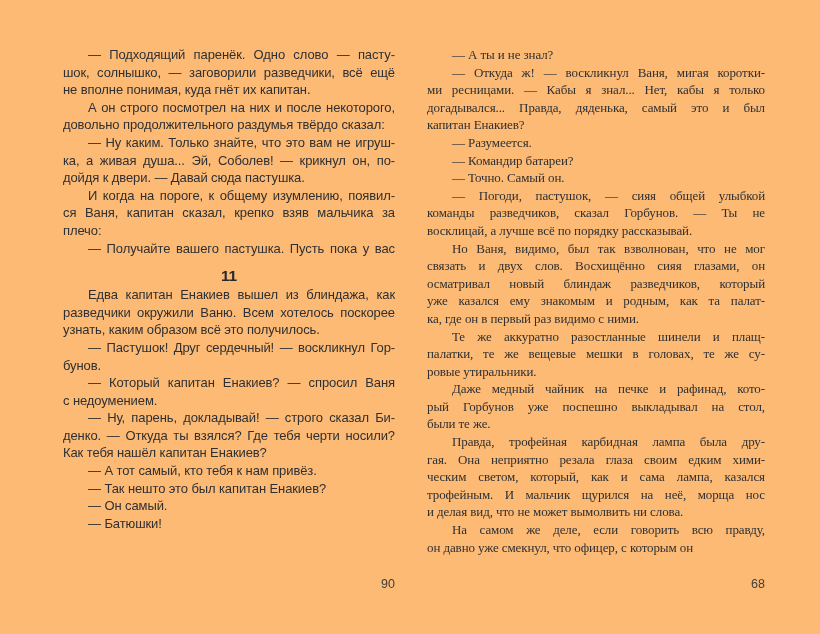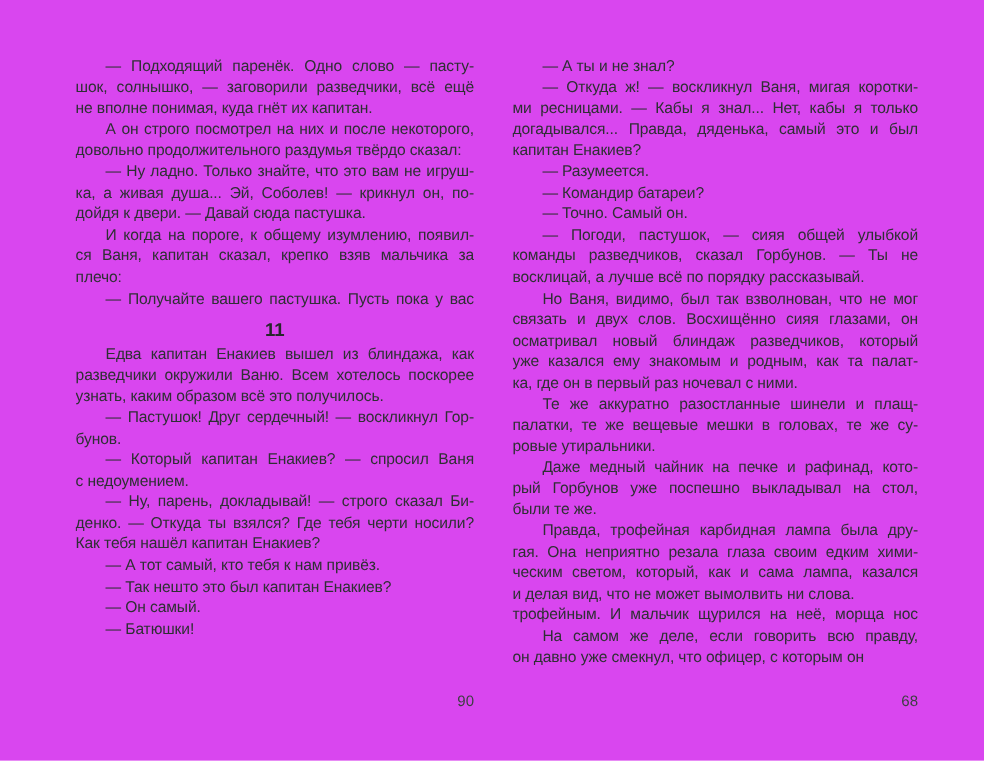--- a/index.html
+++ b/index.html
@@ -5,32 +5,32 @@
   * { margin: 0; padding: 0; box-sizing: border-box; }
   html, body {
     width: 820px; height: 634px;
     background: #ffffff;
     font-family: "Liberation Sans", sans-serif;
     overflow: hidden;
   }
   .book-spread {
     position: relative;
     width: 820px; height: 634px;
-    background: #d946ef;
+    background: #fdba74;
     color: #2e3033;
   }
   .page-column {
     position: absolute;
     top: 46px;
     font-size: 13px;
     letter-spacing: -0.1px;
     color: #2e3033;
   }
   .page-column.left  { left: 63px;  width: 332px; }
-  .page-column.right { left: 427px; width: 338px; }
+  .page-column.right { left: 427px; width: 338px; font-family: Liberation Serif, serif; }
 
   .paragraph { margin: 0; }
 
   .line {
     height: 17.6px;
     line-height: 17.6px;
     overflow: hidden;
     text-align: justify;
     text-align-last: justify;
     white-space: nowrap;
@@ -68,21 +68,21 @@
       <div class="paragraph">
         <div class="line first">— Подходящий паренёк. Одно слово — пасту-</div>
         <div class="line">шок, солнышко, — заговорили разведчики, всё ещё</div>
         <div class="line last">не вполне понимая, куда гнёт их капитан.</div>
       </div>
       <div class="paragraph">
         <div class="line first">А он строго посмотрел на них и после некоторого,</div>
         <div class="line last">довольно продолжительного раздумья твёрдо сказал:</div>
       </div>
       <div class="paragraph">
-        <div class="line first">— Ну ладно. Только знайте, что это вам не игруш-</div>
+        <div class="line first">— Ну каким. Только знайте, что это вам не игруш-</div>
         <div class="line">ка, а живая душа... Эй, Соболев! — крикнул он, по-</div>
         <div class="line last">дойдя к двери. — Давай сюда пастушка.</div>
       </div>
       <div class="paragraph">
         <div class="line first">И когда на пороге, к общему изумлению, появил-</div>
         <div class="line">ся Ваня, капитан сказал, крепко взяв мальчика за</div>
         <div class="line last">плечо:</div>
       </div>
       <div class="paragraph">
         <div class="line first">— Получайте вашего пастушка. Пусть пока у вас</div>
@@ -142,38 +142,38 @@
       <div class="paragraph">
         <div class="line first">— Погоди, пастушок, — сияя общей улыбкой</div>
         <div class="line">команды разведчиков, сказал Горбунов. — Ты не</div>
         <div class="line last">восклицай, а лучше всё по порядку рассказывай.</div>
       </div>
       <div class="paragraph">
         <div class="line first">Но Ваня, видимо, был так взволнован, что не мог</div>
         <div class="line">связать и двух слов. Восхищённо сияя глазами, он</div>
         <div class="line">осматривал новый блиндаж разведчиков, который</div>
         <div class="line">уже казался ему знакомым и родным, как та палат-</div>
-        <div class="line last">ка, где он в первый раз ночевал с ними.</div>
+        <div class="line last">ка, где он в первый раз видимо с ними.</div>
       </div>
       <div class="paragraph">
         <div class="line first">Те же аккуратно разостланные шинели и плащ-</div>
         <div class="line">палатки, те же вещевые мешки в головах, те же су-</div>
         <div class="line last">ровые утиральники.</div>
       </div>
       <div class="paragraph">
         <div class="line first">Даже медный чайник на печке и рафинад, кото-</div>
         <div class="line">рый Горбунов уже поспешно выкладывал на стол,</div>
         <div class="line last">были те же.</div>
       </div>
       <div class="paragraph">
         <div class="line first">Правда, трофейная карбидная лампа была дру-</div>
         <div class="line">гая. Она неприятно резала глаза своим едким хими-</div>
         <div class="line">ческим светом, который, как и сама лампа, казался</div>
+        <div class="line">трофейным. И мальчик щурился на неё, морща нос</div>
         <div class="line last">и делая вид, что не может вымолвить ни слова.</div>
-        <div class="line">трофейным. И мальчик щурился на неё, морща нос</div>
       </div>
       <div class="paragraph">
         <div class="line first">На самом же деле, если говорить всю правду,</div>
         <div class="line last">он давно уже смекнул, что офицер, с которым он</div>
       </div>
     </div>
 
   <div class="page-number left">90</div>
 
   <div class="page-number right">68</div>

